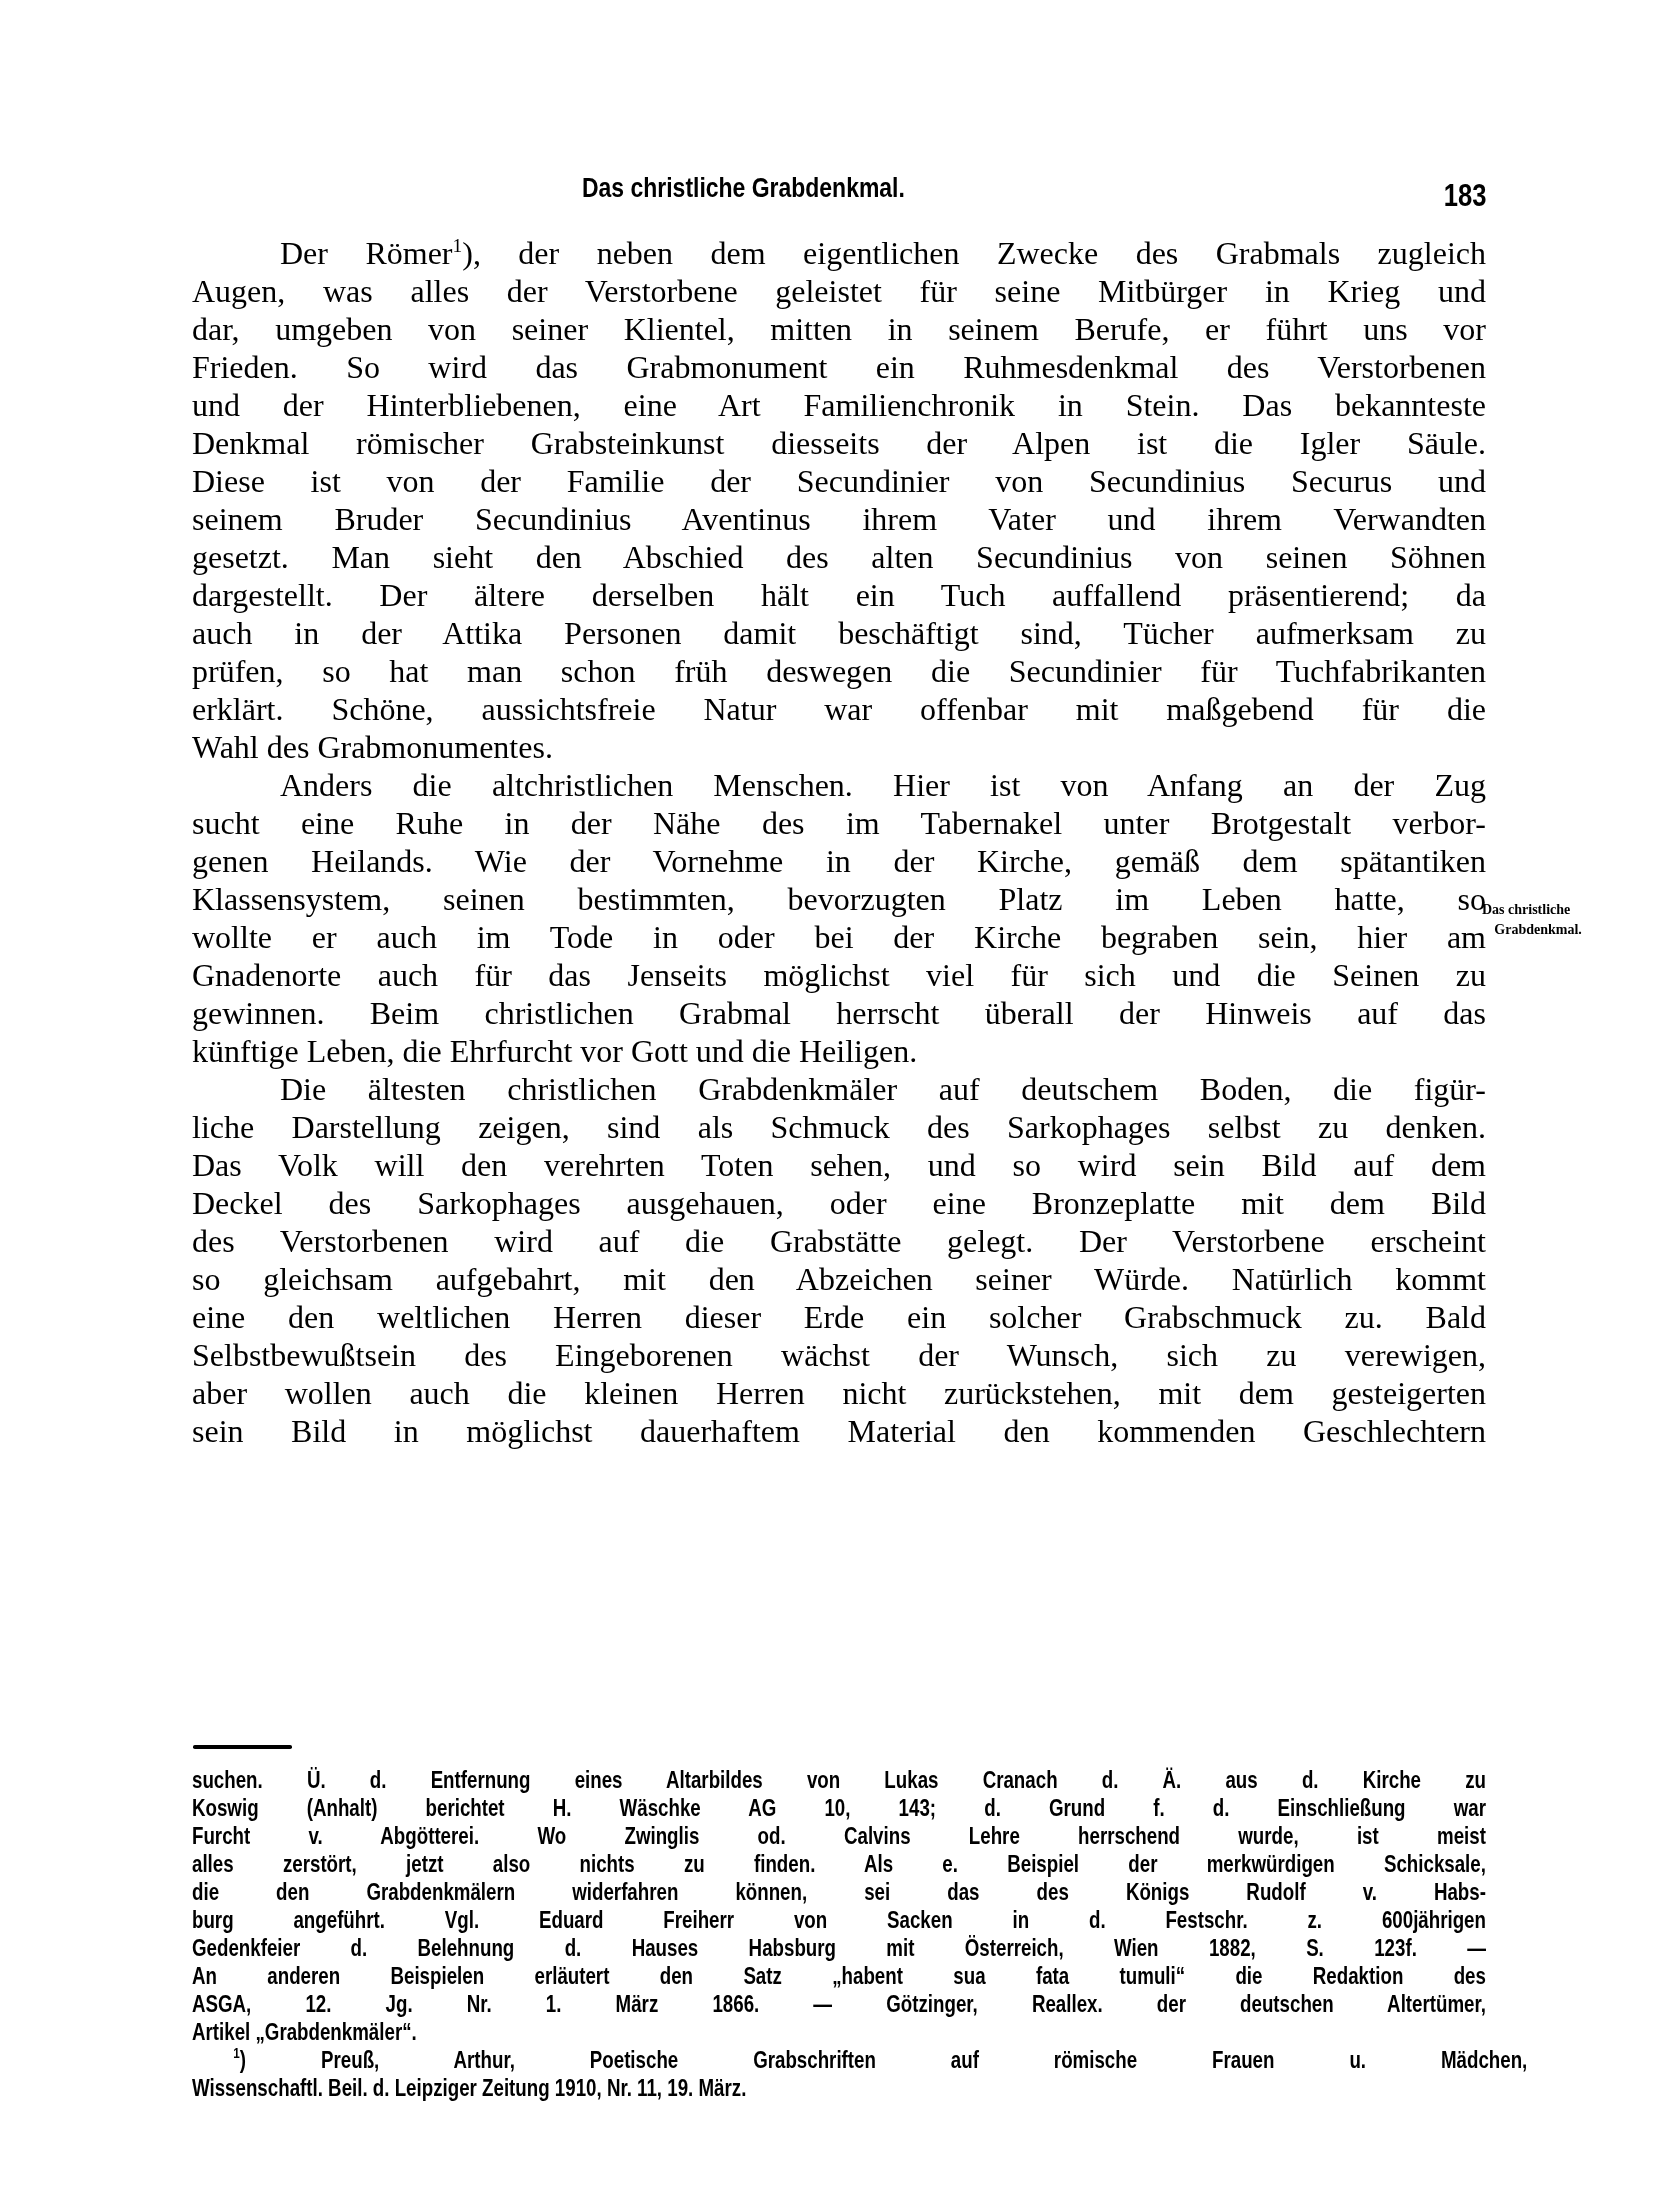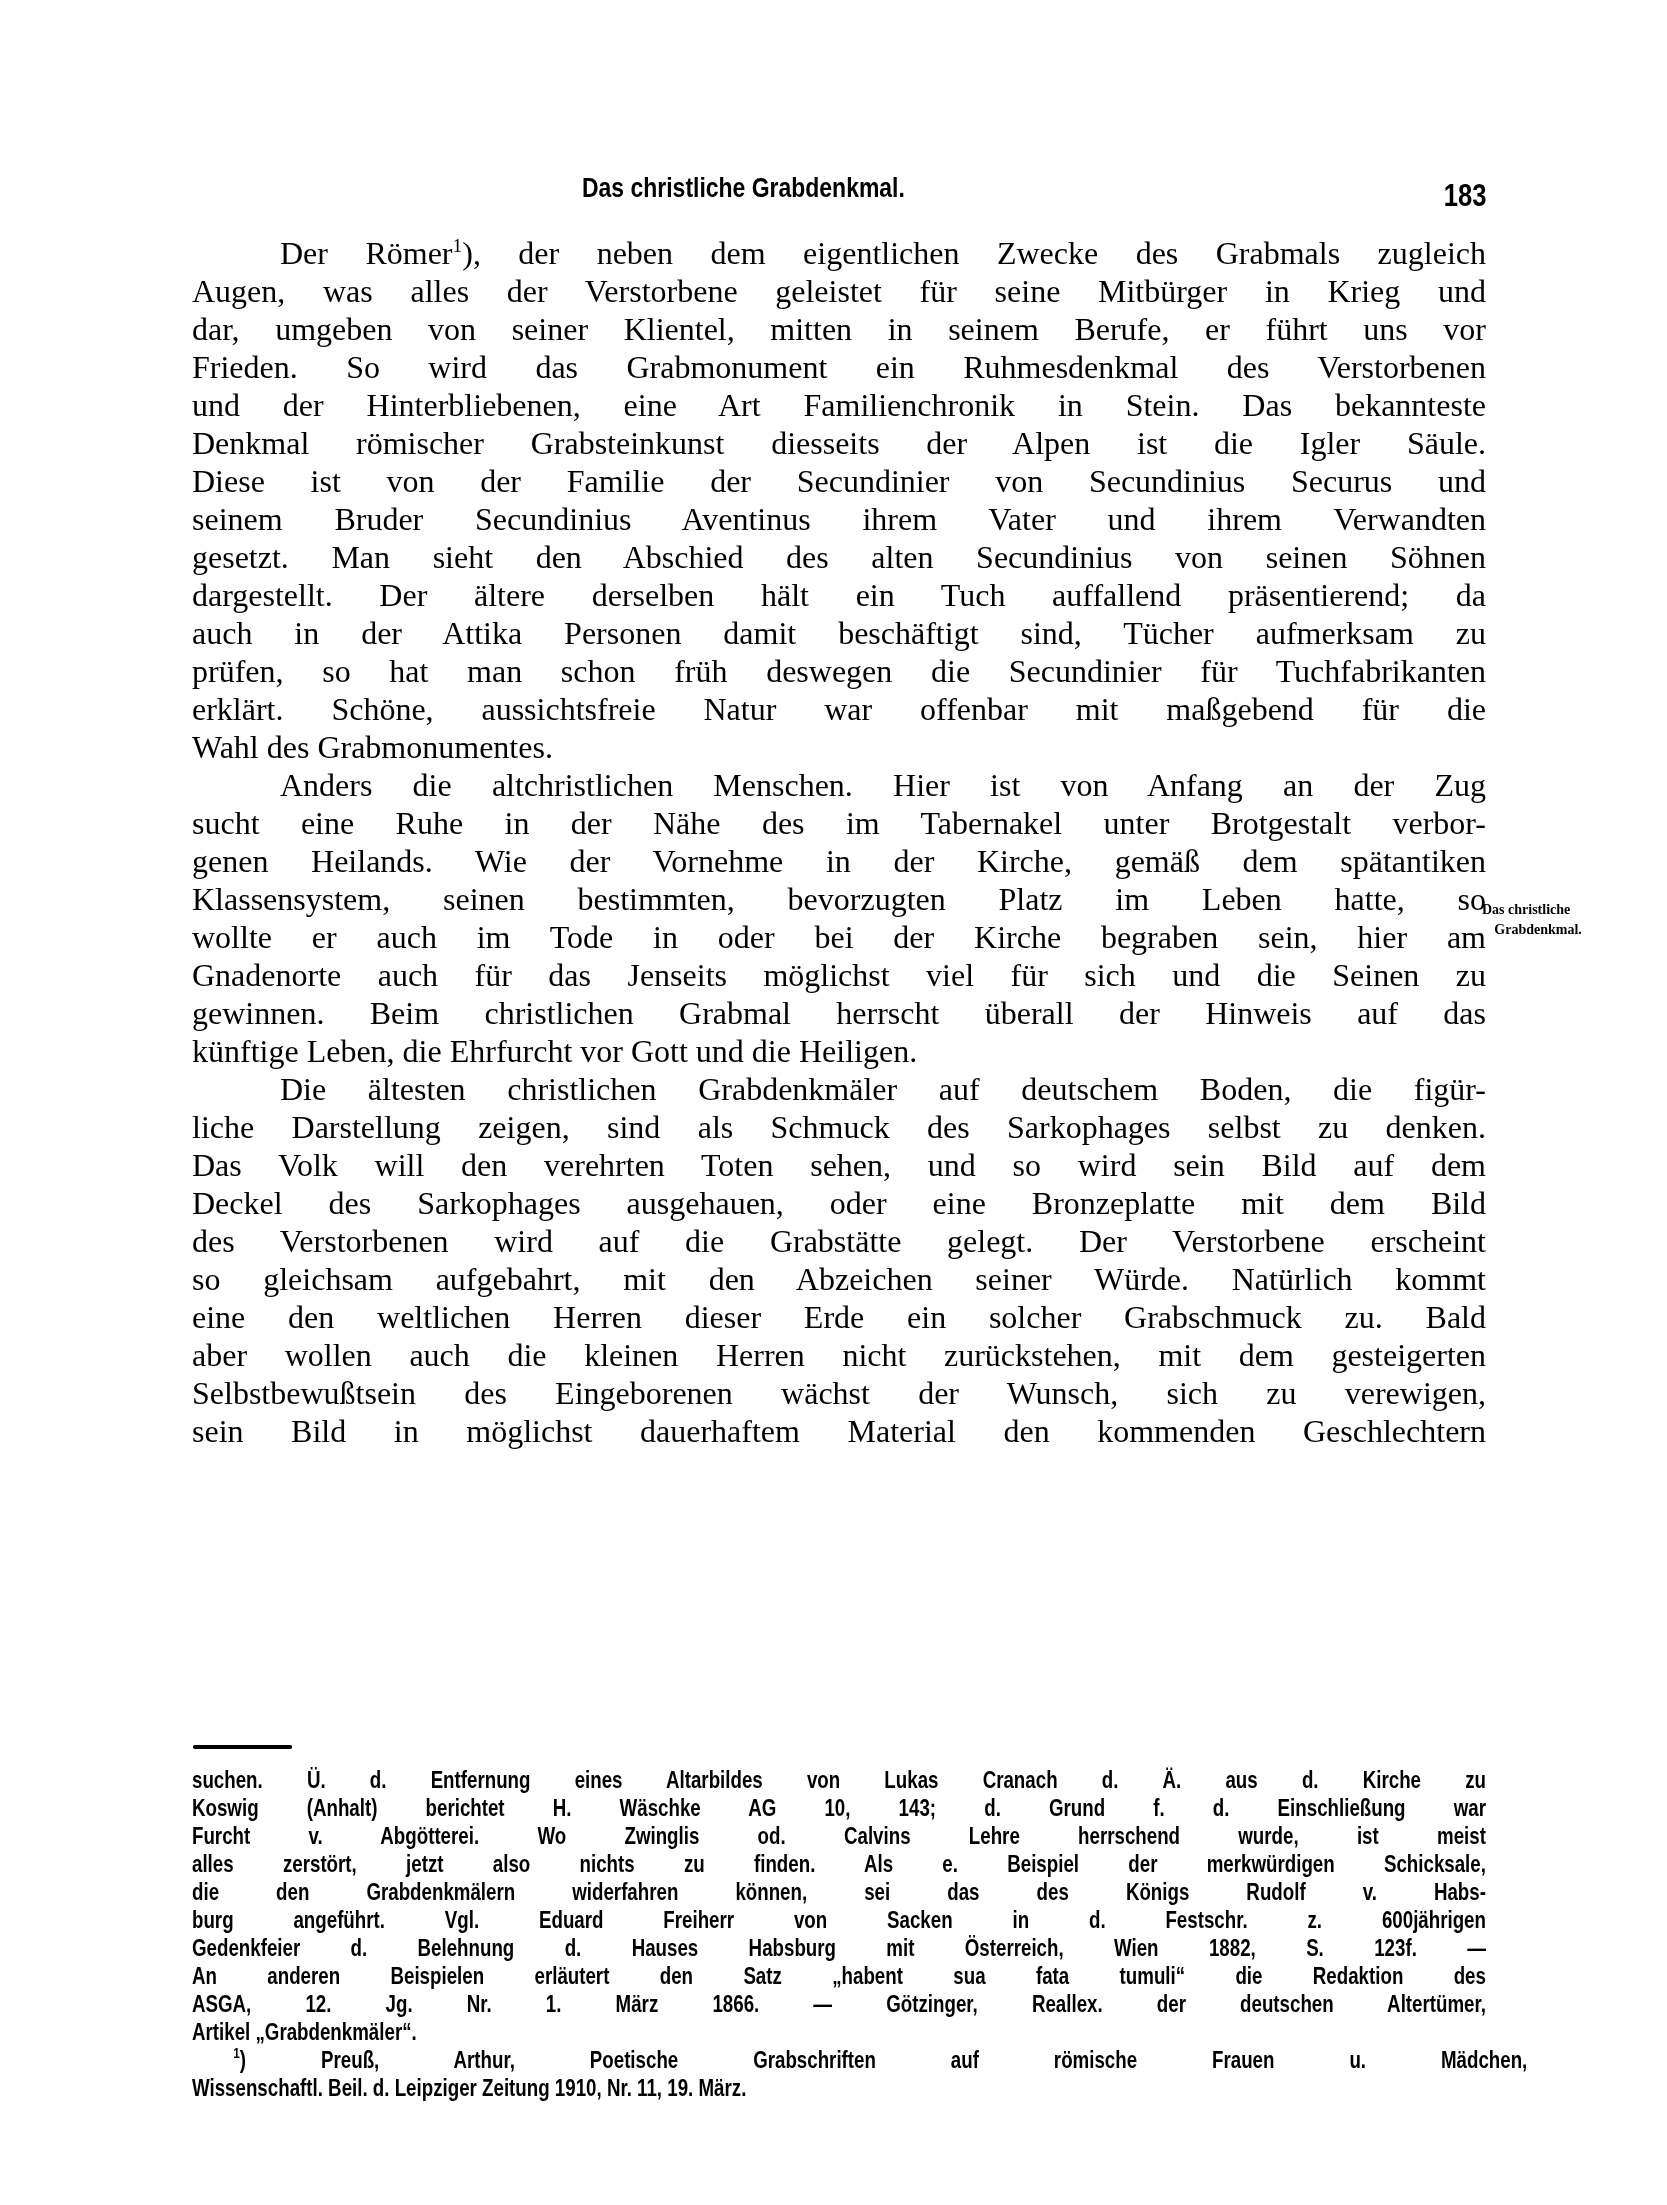--- a/index.html
+++ b/index.html
@@ -60,22 +60,22 @@
     <span class="line">Gnadenorte auch für das Jenseits möglichst viel für sich und die Seinen zu</span>
     <span class="line">gewinnen. Beim christlichen Grabmal herrscht überall der Hinweis auf das</span>
     <span class="line last">künftige Leben, die Ehrfurcht vor Gott und die Heiligen.</span>
     <span class="line indent">Die ältesten christlichen Grabdenkmäler auf deutschem Boden, die figür-</span>
     <span class="line">liche Darstellung zeigen, sind als Schmuck des Sarkophages selbst zu denken.</span>
     <span class="line">Das Volk will den verehrten Toten sehen, und so wird sein Bild auf dem</span>
     <span class="line">Deckel des Sarkophages ausgehauen, oder eine Bronzeplatte mit dem Bild</span>
     <span class="line">des Verstorbenen wird auf die Grabstätte gelegt. Der Verstorbene erscheint</span>
     <span class="line">so gleichsam aufgebahrt, mit den Abzeichen seiner Würde. Natürlich kommt</span>
     <span class="line">eine den weltlichen Herren dieser Erde ein solcher Grabschmuck zu. Bald</span>
+    <span class="line">Selbstbewußtsein des Eingeborenen wächst der Wunsch, sich zu verewigen,</span>
     <span class="line">aber wollen auch die kleinen Herren nicht zurückstehen, mit dem gesteigerten</span>
-    <span class="line">Selbstbewußtsein des Eingeborenen wächst der Wunsch, sich zu verewigen,</span>
     <span class="line">sein Bild in möglichst dauerhaftem Material den kommenden Geschlechtern</span>
   </div>
 
   <div class="margin-note">
     <span class="mn1">Das christliche</span>
     <span class="mn2">Grabdenkmal.</span>
   </div>
 
   <div class="fn-rule"></div>
 

